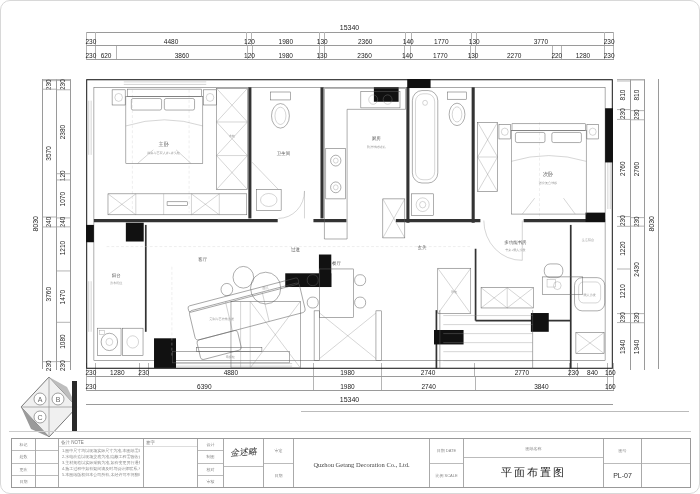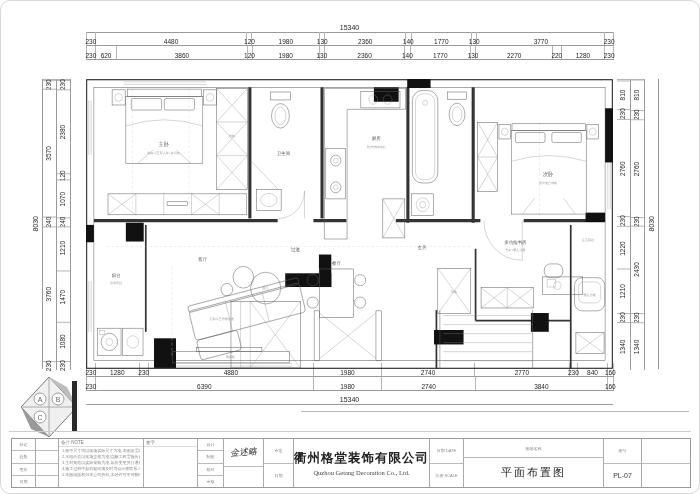--- a/index.html
+++ b/index.html
@@ -469,21 +469,20 @@
       <div class="cellrow" style="flex:1.4">
         <span class="sig">金述略</span>
       </div>
       <div class="cellrow"></div>
     </div>
     <div class="col" style="width:30px">
       <div class="cellrow">审定</div>
       <div class="cellrow">日期</div>
     </div>
     <div class="col company-col" style="width:136px">
-      <div class="company-cn">衢州格堂装饰有限公司</div>
       <div class="company-en">Quzhou Getang Decoration Co., Ltd.</div>
     </div>
     <div class="col" style="width:34px">
       <div class="cellrow">日期 DATE</div>
       <div class="cellrow">比例 SCALE</div>
     </div>
     <div class="col" style="width:140px">
       <div class="cellrow">图纸名称</div>
       <div class="cellrow" style="flex:1.6">
         <span class="dwg-title">平面布置图</span>

